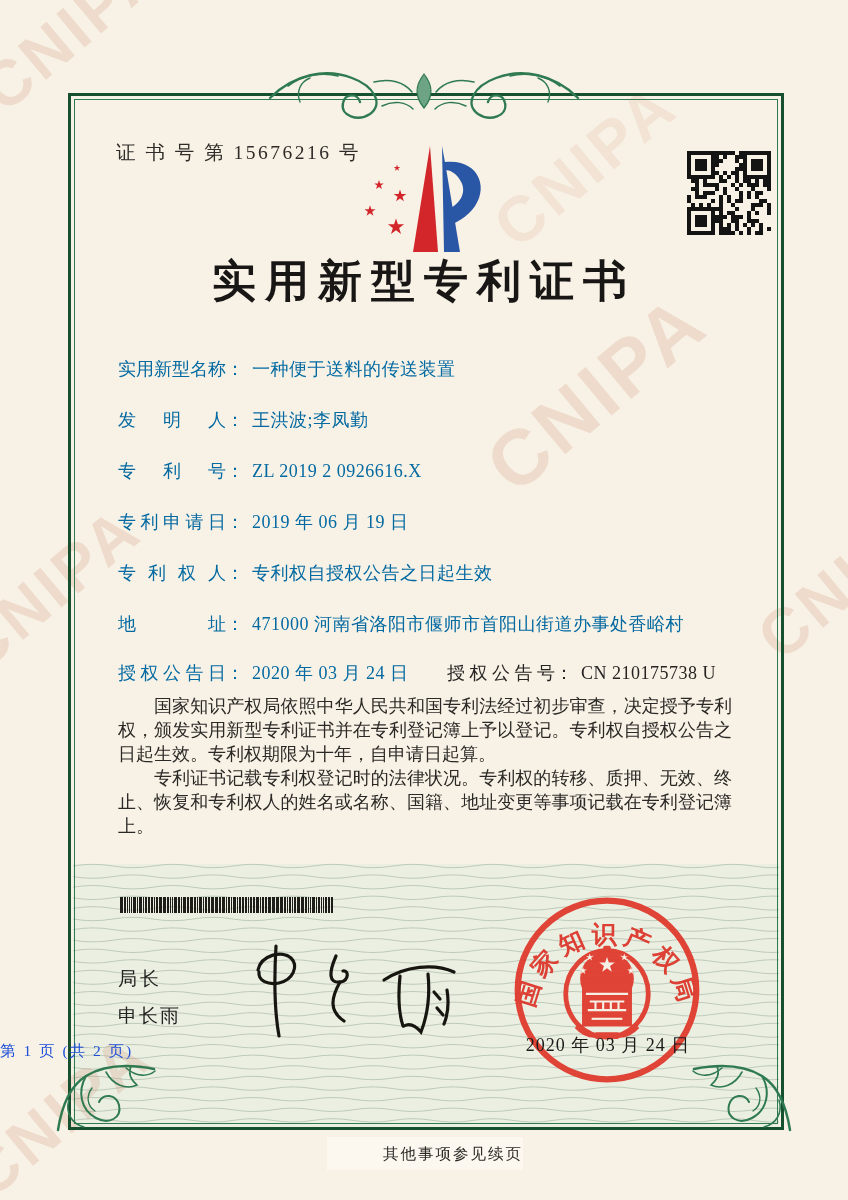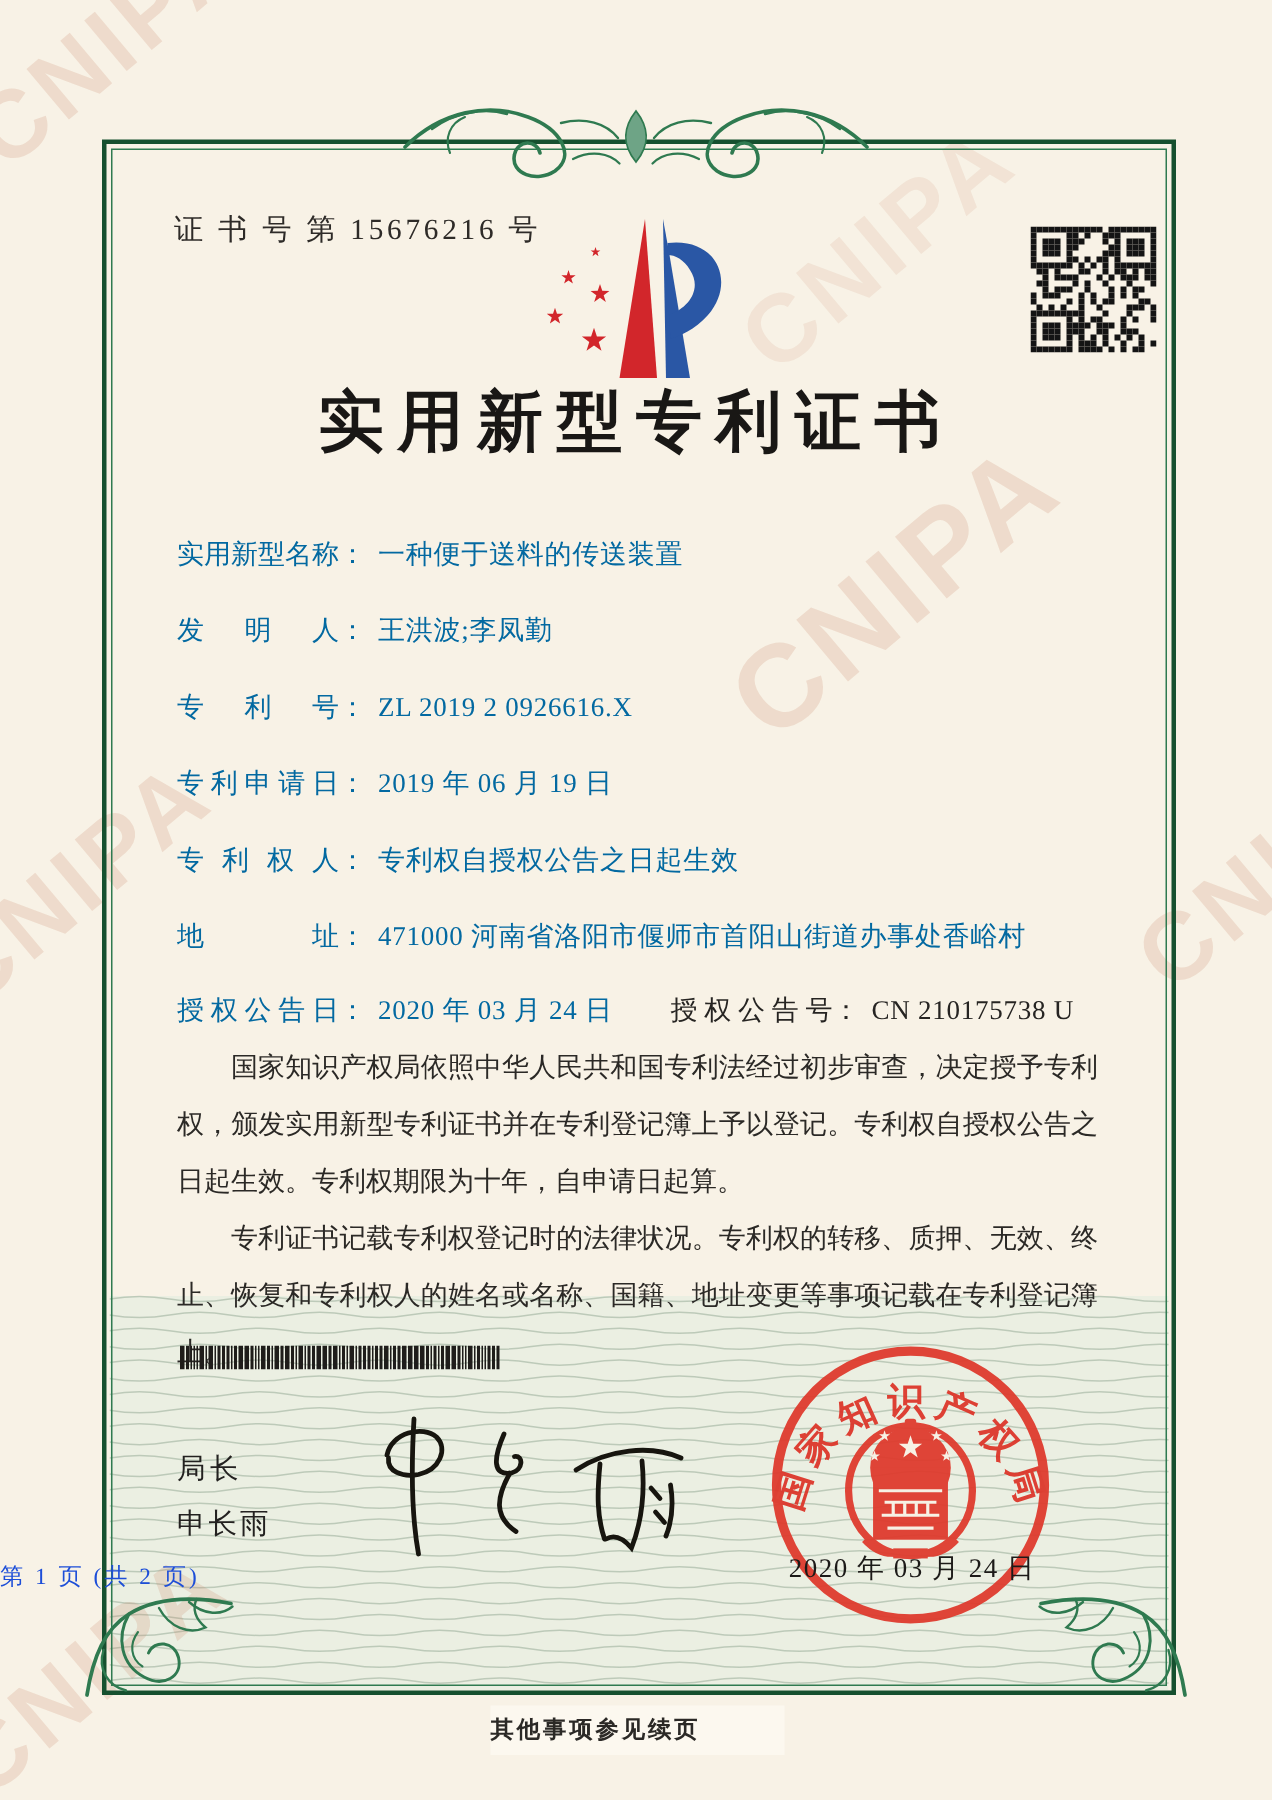--- a/index.html
+++ b/index.html
@@ -54,23 +54,22 @@
   .flabel{
     display:inline-block;width:108px;
     text-align:justify;text-align-last:justify;
     vertical-align:bottom;
   }
   .fcolon{display:inline-block;margin-right:8px;}
   .fvalue{letter-spacing:0.5px;}
   .grant-no{position:absolute;left:447px;top:661px;z-index:3;font-size:18px;color:#262422;white-space:nowrap;}
   .body-text{
     position:absolute;left:118px;width:614px;top:694px;z-index:3;
-    font-size:18px;line-height:38px;color:#2b2926;
+    font-size:18px;line-height:24px;color:#2b2926;
     text-align:justify;
-    font-family:Liberation Mono, monospace;
   }
   .body-text p{margin:0;text-indent:2em;}
   .barcode{position:absolute;left:120px;top:897px;z-index:3;}
   .signer-title{position:absolute;left:118px;top:966px;z-index:3;font-size:19px;letter-spacing:3px;color:#232120;text-align:center;}
   .signer-name{position:absolute;left:118px;top:1003px;z-index:3;font-size:19px;letter-spacing:2px;color:#232120;}
   .signature{position:absolute;left:248px;top:932px;z-index:4;}
   .seal{position:absolute;left:511px;top:894px;z-index:4;opacity:0.93;}
   .seal-arc-text{
     font-size:26px;letter-spacing:6px;font-weight:bold;
     fill:#dd3327;font-family:"Liberation Serif","DejaVu Serif",serif;
@@ -79,22 +78,22 @@
     position:absolute;left:505px;top:1033px;width:206px;z-index:5;
     text-align:center;font-size:18px;letter-spacing:1px;color:#1c1a18;
     white-space:nowrap;
   }
   .page-num{
     position:absolute;left:0;right:0;top:1041px;z-index:3;
     text-align:left;font-size:15.5px;letter-spacing:2px;color:#1d4ed8;
   }
   .cont-note{
     position:absolute;left:327px;top:1137px;width:196px;height:33px;z-index:3;
-    background:#fcf8ef;text-align:left;line-height:33px;
-    font-size:15.5px;letter-spacing:2px;color:#2b2926;font-weight:bold;
+    background:#fcf8ef;text-align:right;line-height:33px;
+    font-size:15.5px;letter-spacing:2px;color:#2b2926;
   }
 </style>
 </head>
 <body>
 
 <div class="page">
 
   <svg width="0" height="0" style="position:absolute" aria-hidden="true">
     <defs>
       <path id="star" d="M0,-10 L2.29,-3.16 L9.51,-3.09 L3.71,1.21 L5.88,8.09 L0,3.9 L-5.88,8.09 L-3.71,1.21 L-9.51,-3.09 L-2.29,-3.16 Z"></path>

